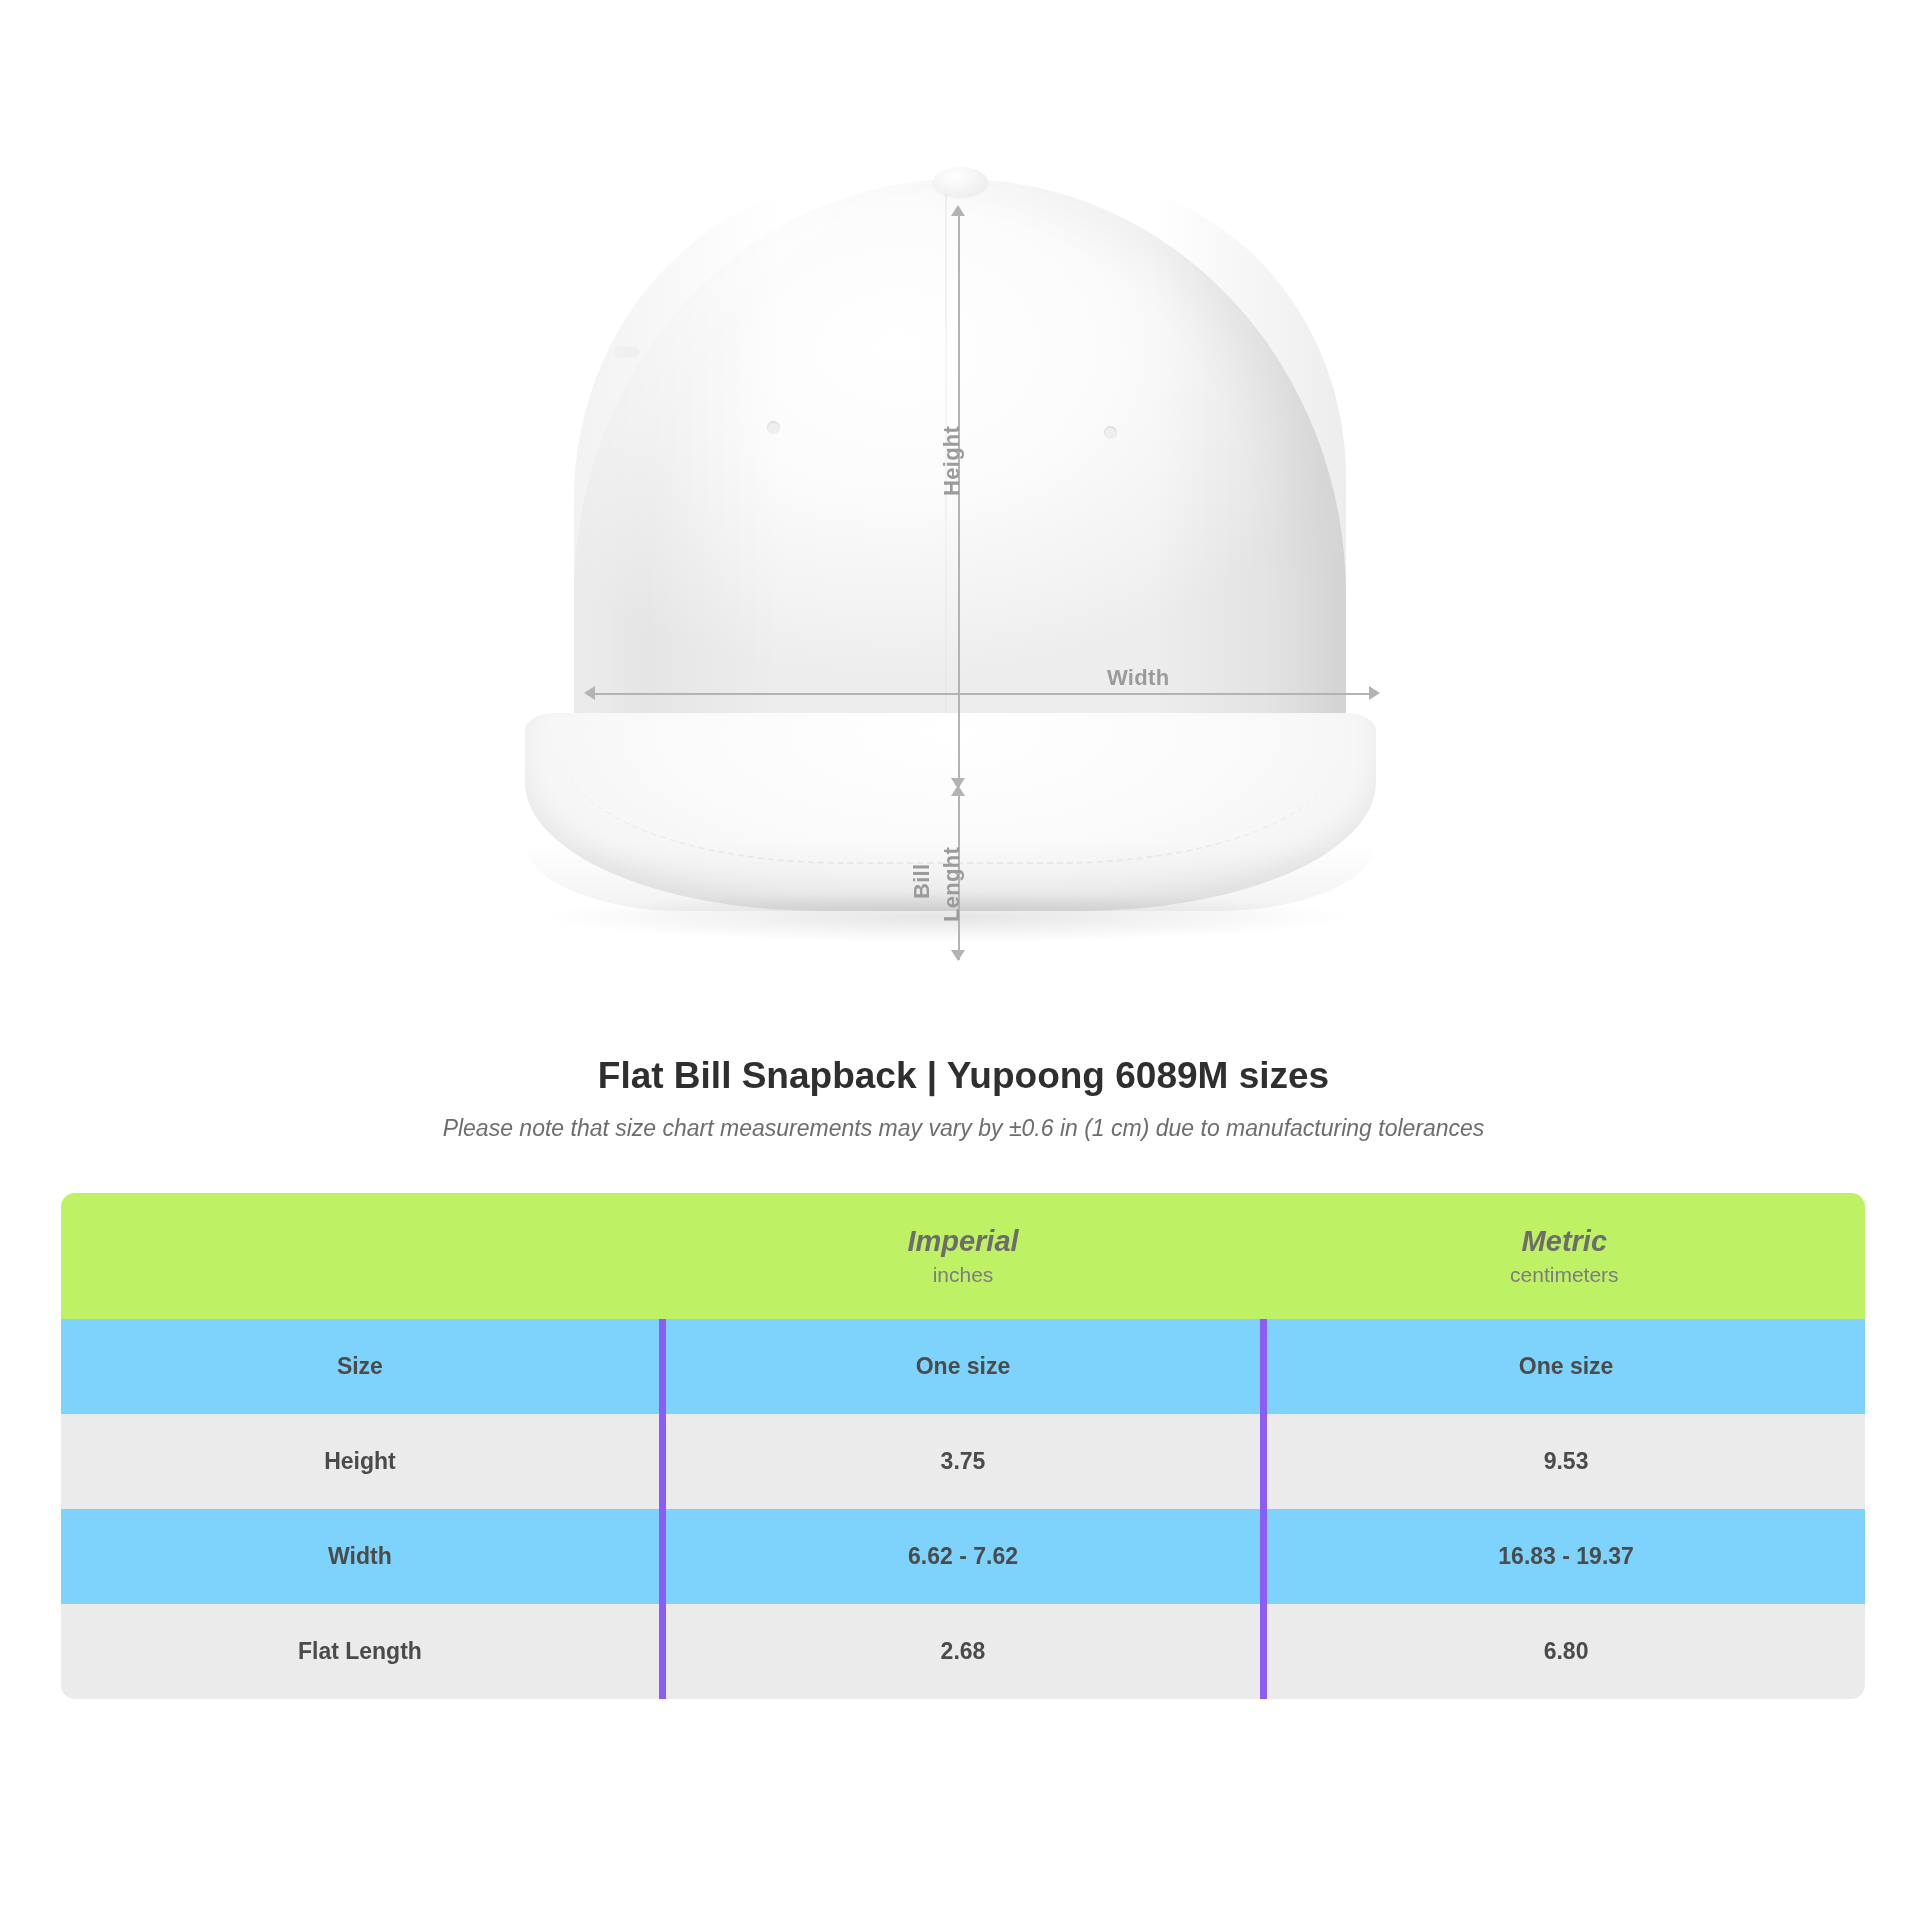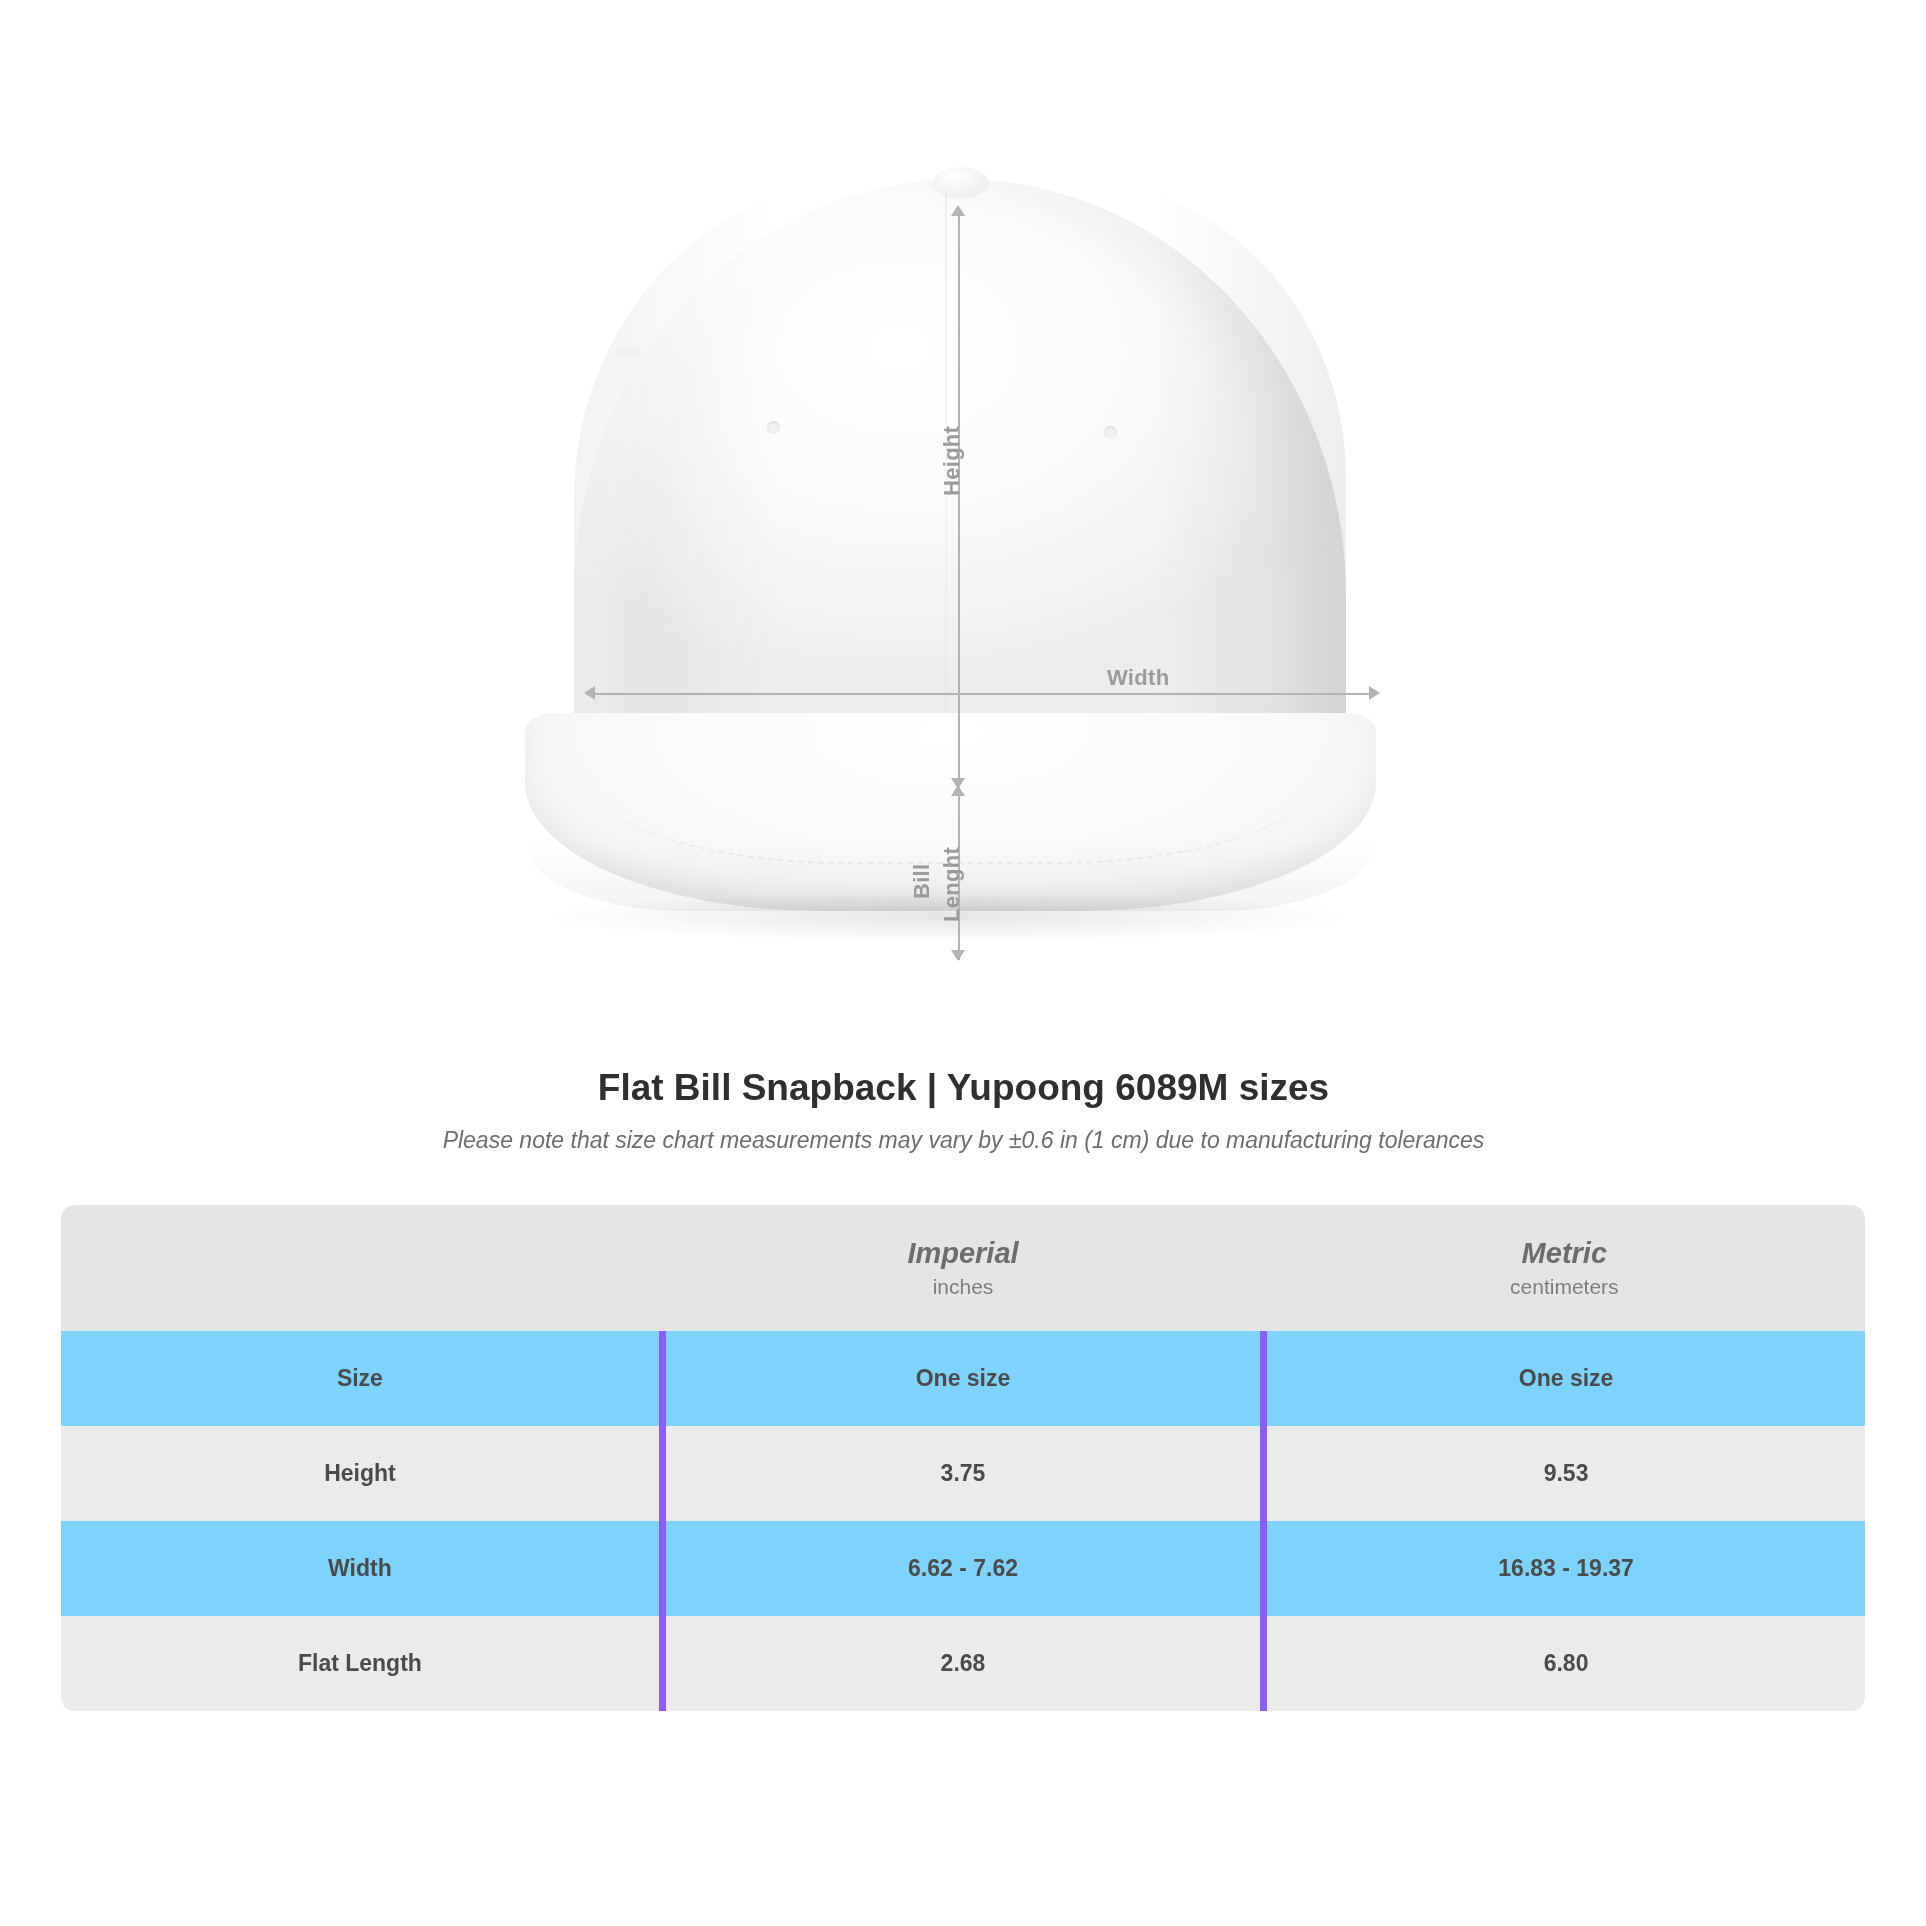--- a/index.html
+++ b/index.html
@@ -190,21 +190,21 @@
   .label-vertical {
     writing-mode: vertical-rl;
     text-orientation: mixed;
     transform: rotate(180deg);
     text-align: center;
   }
 
   
   .title-block {
     text-align: center;
-    margin-top: 18px;
+    margin-top: 6px;
   }
   .chart-title {
     font-size: 37px;
     font-weight: bold;
     color: #2f2f2f;
     margin: 0 0 18px 0;
   }
   .chart-note {
     font-size: 23px;
     font-style: italic;
@@ -216,21 +216,21 @@
   .table-wrap {
     margin: 51px 61px 0 61px;
     width: 1804px;
   }
   table.size-table {
     width: 100%;
     border-collapse: collapse;
     table-layout: fixed;
   }
   table.size-table tr.header-row td {
-    background: #e5e5e5;
+    background: #bef264;
     padding: 30px 0 32px 0;
     text-align: center;
     border: none;
   }
   .header-row td:first-child {
     border-top-left-radius: 14px;
     border-bottom-left-radius: 0;
   }
   .header-row td:last-child {
     border-top-right-radius: 14px;

